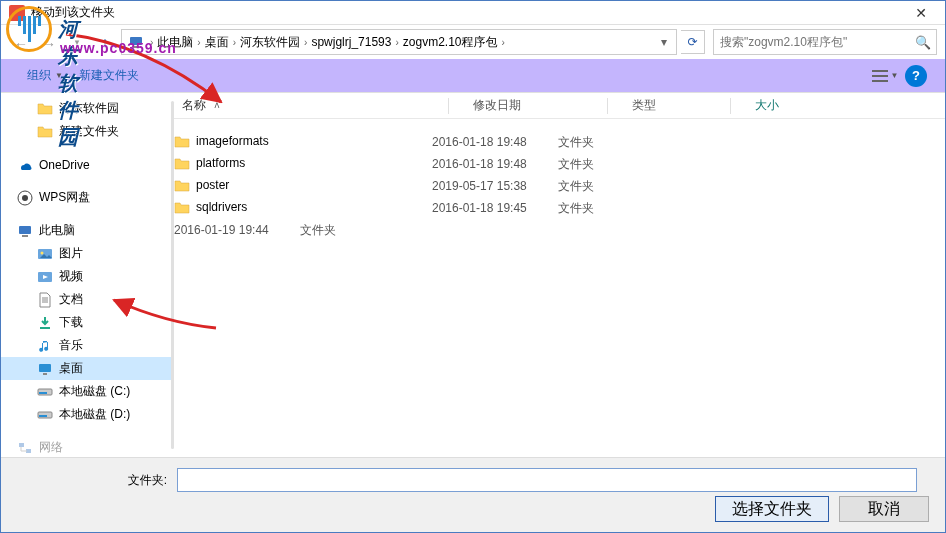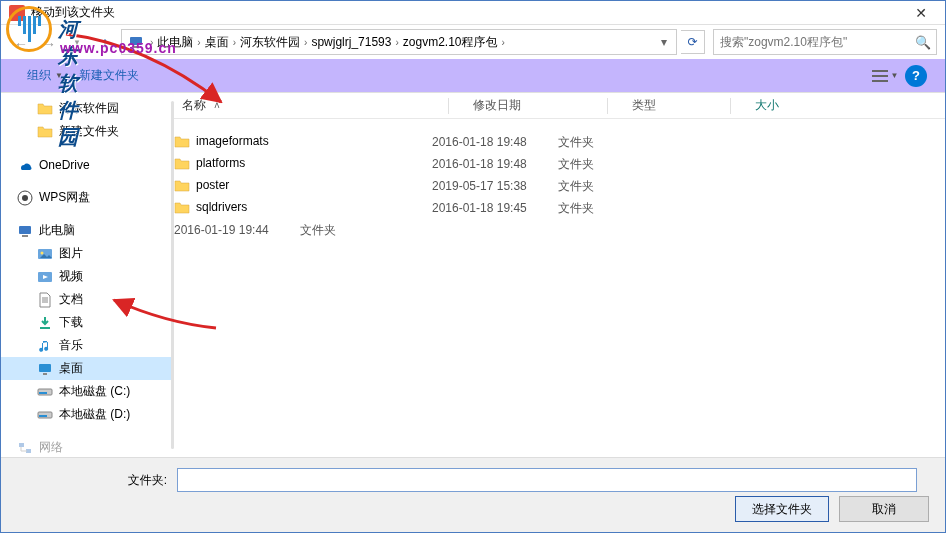--- a/index.html
+++ b/index.html
@@ -46,21 +46,21 @@
 .c-name { width: 258px; }
 .c-date { width: 126px; color: #555; }
 .c-type { width: 90px; color: #555; font-family: Liberation Mono, monospace; }
 .c-size { width: 80px; color: #0f766e; }
 .folder-icon { width: 16px; height: 16px; }
 .footer { background: #f0f0f0; border-top: 1px solid #ddd; padding: 10px 16px; }
 .footer-row { display: flex; align-items: center; margin-bottom: 4px; }
 .footer-row .lbl { width: 160px; text-align: right; font-size: 12px; padding-right: 10px; color: #000; }
 .footer-row input { flex: 1; height: 24px; border: 1px solid #7a9fd4; outline: none; padding: 0 6px; font-size: 12px; margin-right: 12px; }
 .footer-btns { display: flex; justify-content: flex-end; gap: 10px; }
-.btn { min-width: 90px; height: 26px; border: 1px solid #adadad; background: #e1e1e1; font-size: 12px; cursor: pointer; padding: 0 16px; }
+.btn { min-width: 90px; height: 26px; border: 1px solid #adadad; background: #e1e1e1; font-size: 16px; cursor: pointer; padding: 0 16px; }
 .btn.primary { border: 1px solid #2a5caa; background: #e5eef9; }
 .watermark { position: absolute; top: 6px; left: 6px; pointer-events: none; z-index: 200; }
 .watermark .logo-circle { width: 46px; height: 46px; border-radius: 50%; border: 3px solid #f39c12; position: relative; display: flex; align-items: center; justify-content: center; }
 .watermark .bars { display: flex; gap: 2px; }
 .watermark .bars span { width: 3px; background: #2a8fd4; display: block; }
 .watermark .text1 { position: absolute; top: 10px; left: 52px; font-size: 20px; font-weight: 700; color: #0b4a8a; letter-spacing: 1px; font-style: italic; text-shadow: 1px 1px 0 #fff; }
 .watermark .text2 { position: absolute; top: 34px; left: 54px; font-size: 14px; font-weight: 700; color: #a21caf; letter-spacing: 1px; }
 .arrow-svg { position: absolute; pointer-events: none; z-index: 150; }
 svg.folder-svg { fill: #ffd45e; stroke: #d4a53c; stroke-width: 0.5; }
 svg.pc-svg { fill: #3b78c4; }

